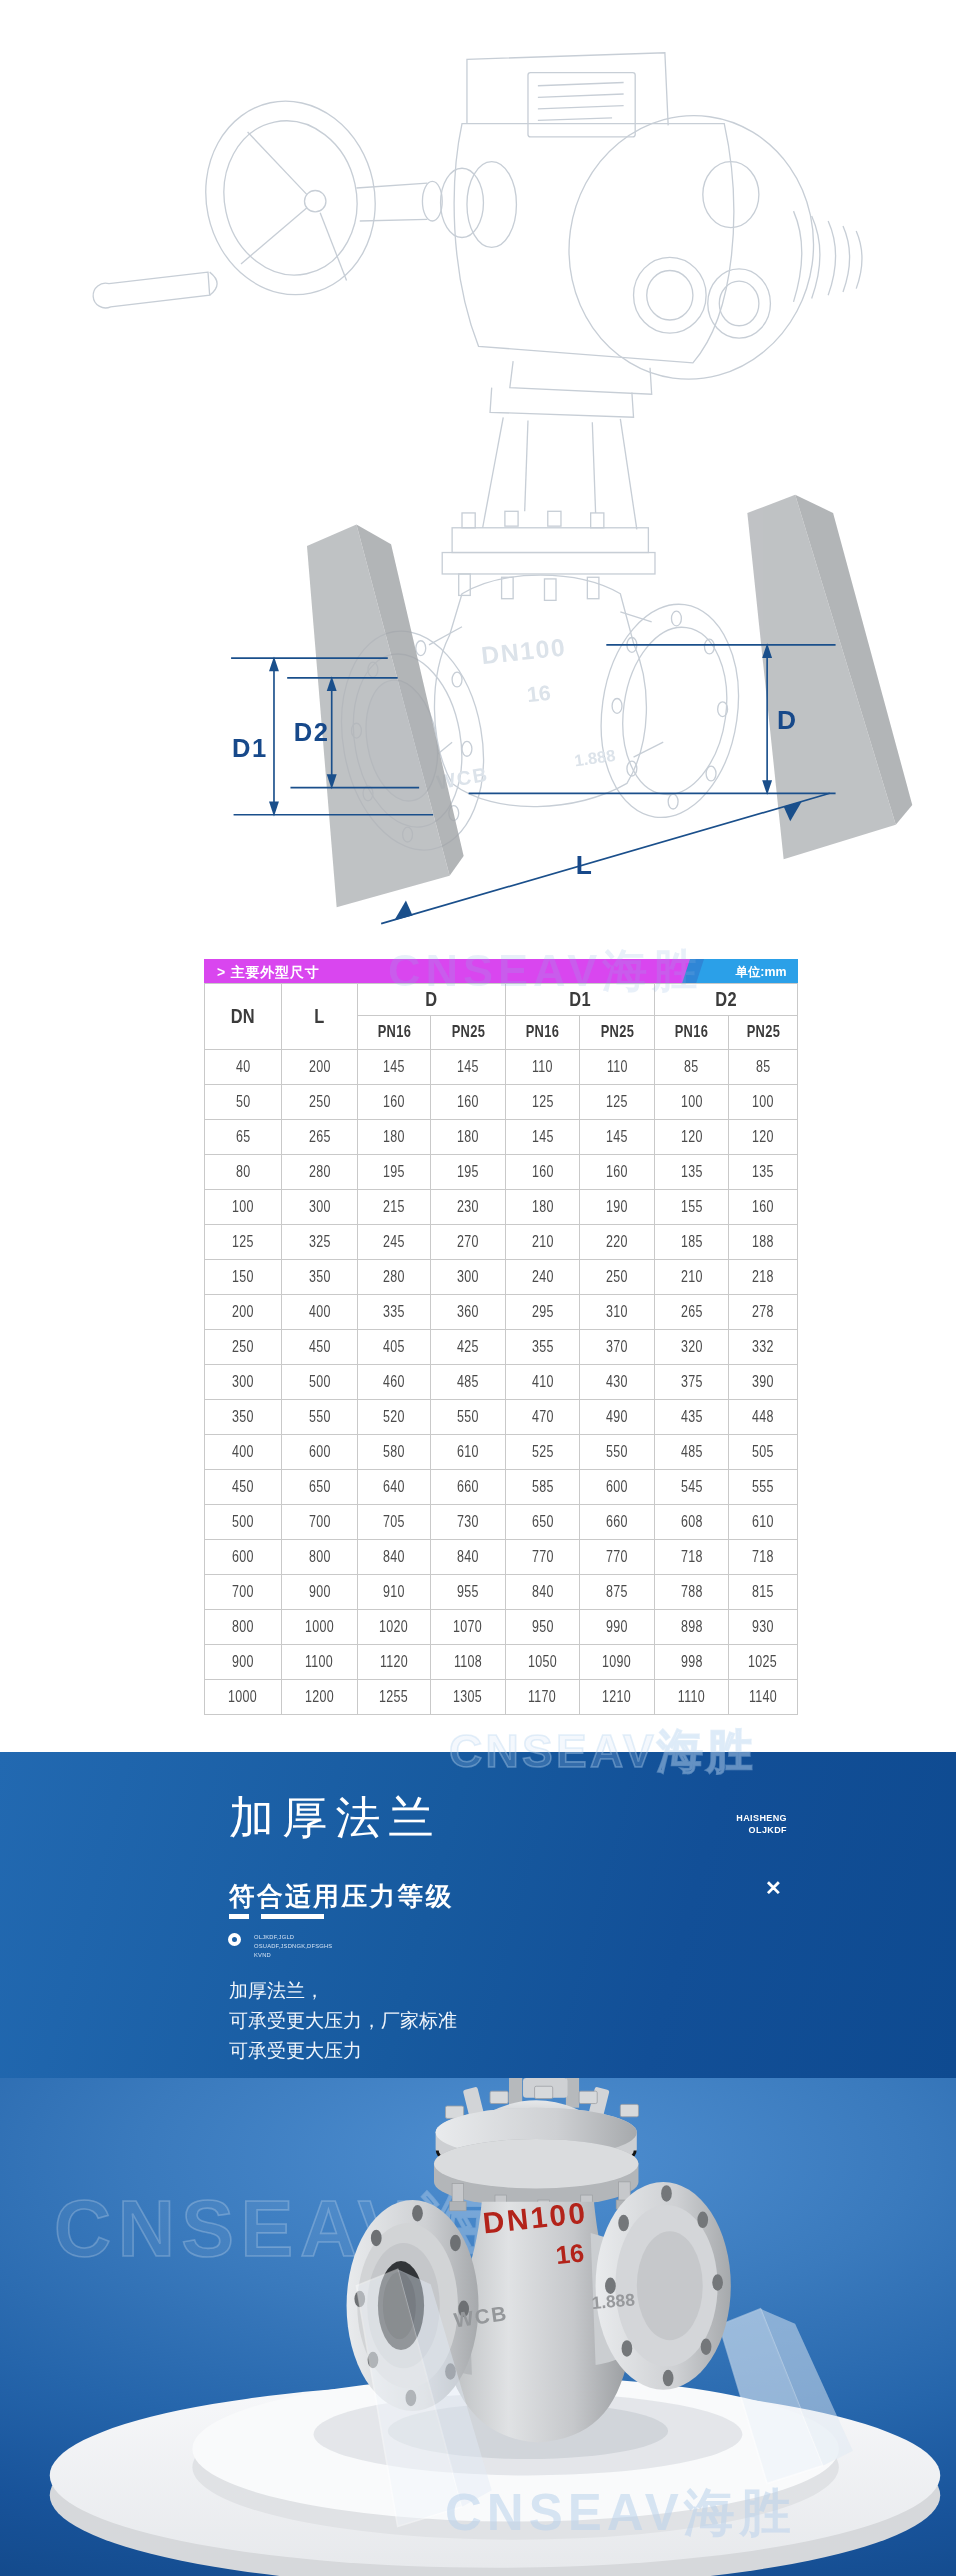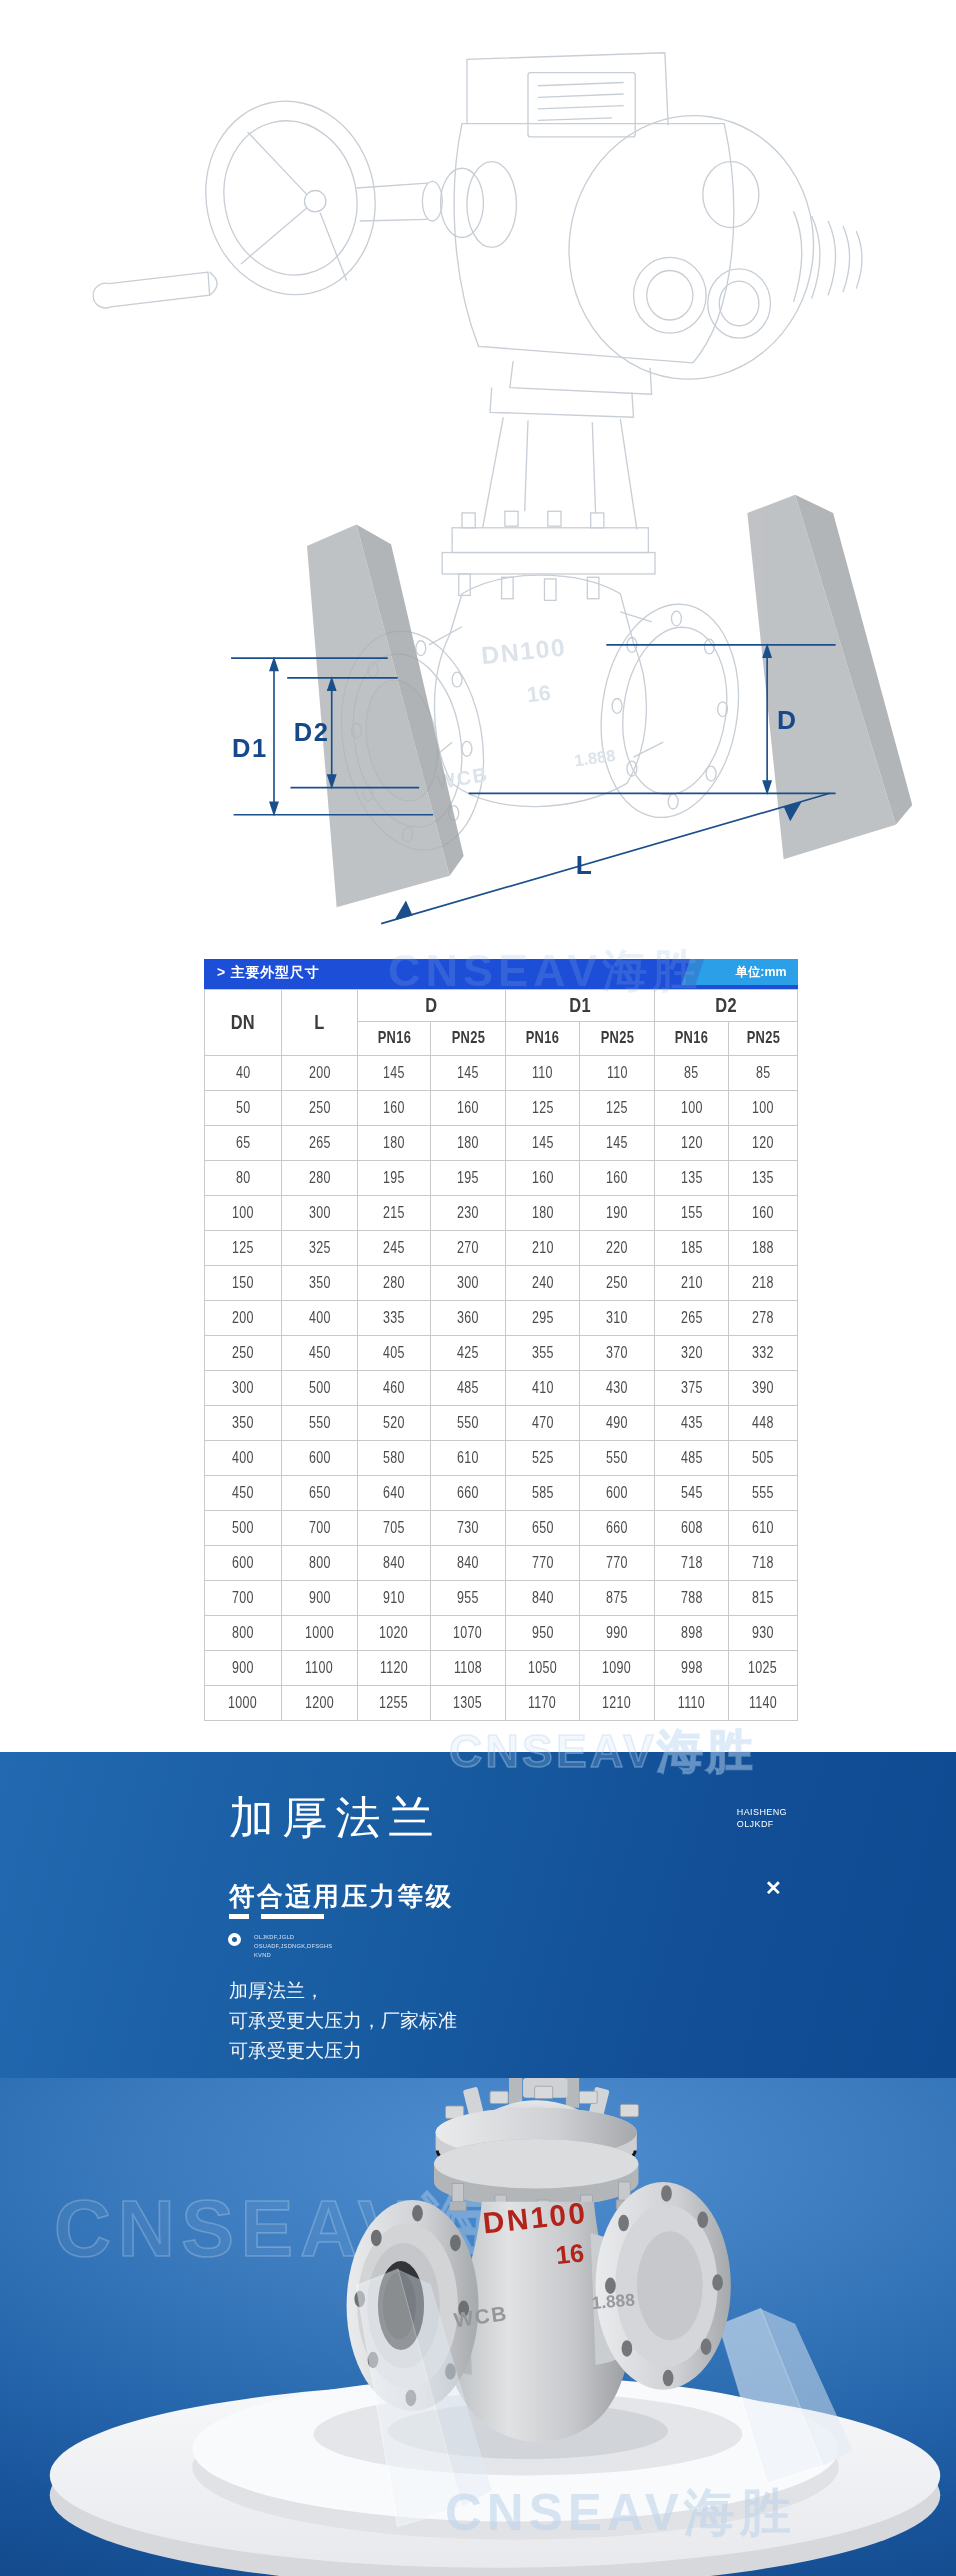--- a/index.html
+++ b/index.html
@@ -8,21 +8,21 @@
 
   
   .drawing{position:relative;width:957px;height:936px;background:#fff;}
   .drawing svg{display:block;}
 
   
   .spec{position:relative;width:957px;height:816px;box-sizing:border-box;padding-top:23px;background:#fff;}
   .spec-watermark{position:absolute;left:388px;top:5px;font-size:45px;font-weight:bold;
     letter-spacing:5px;color:rgba(140,180,225,.20);z-index:2;pointer-events:none;white-space:nowrap;}
   .spec-inner{width:594px;margin-left:204px;position:relative;z-index:1;}
-  .titlebar{position:relative;height:30px;background:#1d4ed8;overflow:hidden;}
+  .titlebar{position:relative;height:24px;background:#d946ef;overflow:hidden;}
   .titlebar .bar-title{line-height:26px;padding-left:13px;color:#fff;font-weight:bold;font-size:14px;letter-spacing:0.8px;}
   .unit-bg{position:absolute;right:-10px;top:0;width:104px;height:26px;background:#2ba0e8;
     transform:skewX(-18deg);transform-origin:top left;}
   .unit-sliver{position:absolute;right:92px;top:0;width:16.5px;height:26px;background:#2f86d6;
     transform:skewX(-18deg);transform-origin:top left;}
   .unit-text{position:absolute;right:11.5px;top:0;line-height:26px;color:#fff;font-weight:bold;font-size:12.4px;}
 
   table.dims{width:594px;border-collapse:collapse;table-layout:fixed;background:#fff;padding-left:16px;}
   table.dims th,table.dims td{border:0.8px solid #c9c9c9;text-align:center;vertical-align:middle;
     padding:0;color:#4b4b4b;}
@@ -36,22 +36,22 @@
   
   .banner{position:relative;width:957px;height:326px;
     background:linear-gradient(105deg,#2269b1 0%,#175a9f 45%,#124f97 70%,#0e4a90 100%);}
   .banner-watermark{position:absolute;left:449px;top:-31px;font-size:46px;font-weight:bold;
     letter-spacing:3.3px;color:rgba(195,218,242,.18);-webkit-text-stroke:1.6px rgba(185,212,240,.38);
     pointer-events:none;white-space:nowrap;}
   .banner-title{position:absolute;left:229px;top:36px;color:#ffffff;font-size:45px;
     font-weight:300;letter-spacing:8.2px;}
   .banner-subtitle{position:absolute;left:229px;top:102px;color:#ffffff;font-size:25.6px;
     font-weight:bold;letter-spacing:2.5px;margin-top:25px;}
-  .banner-brand{position:absolute;right:170px;top:54px;color:#ffffff;
-    font-size:9px;font-weight:normal;line-height:1.35;letter-spacing:0.4px;}
+  .banner-brand{position:absolute;right:170px;top:60px;text-align:right;color:#ffffff;
+    font-size:9px;font-weight:bold;line-height:1.35;letter-spacing:0.4px;}
   .banner-x{position:absolute;left:765px;top:124px;color:#ffffff;font-size:20px;font-weight:bold;}
   .dash{position:absolute;top:162px;height:5px;background:#ffffff;}
   .dash-short{left:229px;width:20px;}
   .dash-long{left:261px;width:63px;}
   .ring{position:absolute;left:228px;top:181px;width:13px;height:13px;border:4.1px solid #ffffff;
     border-radius:50%;box-sizing:border-box;}
   .fineprint{position:absolute;left:254px;top:181px;color:#d4e3f4;font-size:5.8px;line-height:1.55;
     letter-spacing:0.2px;}
   .banner-desc{position:absolute;left:229px;top:224px;color:#f0f5fb;font-size:19px;line-height:1.57;font-family:Liberation Serif, serif;}
 

